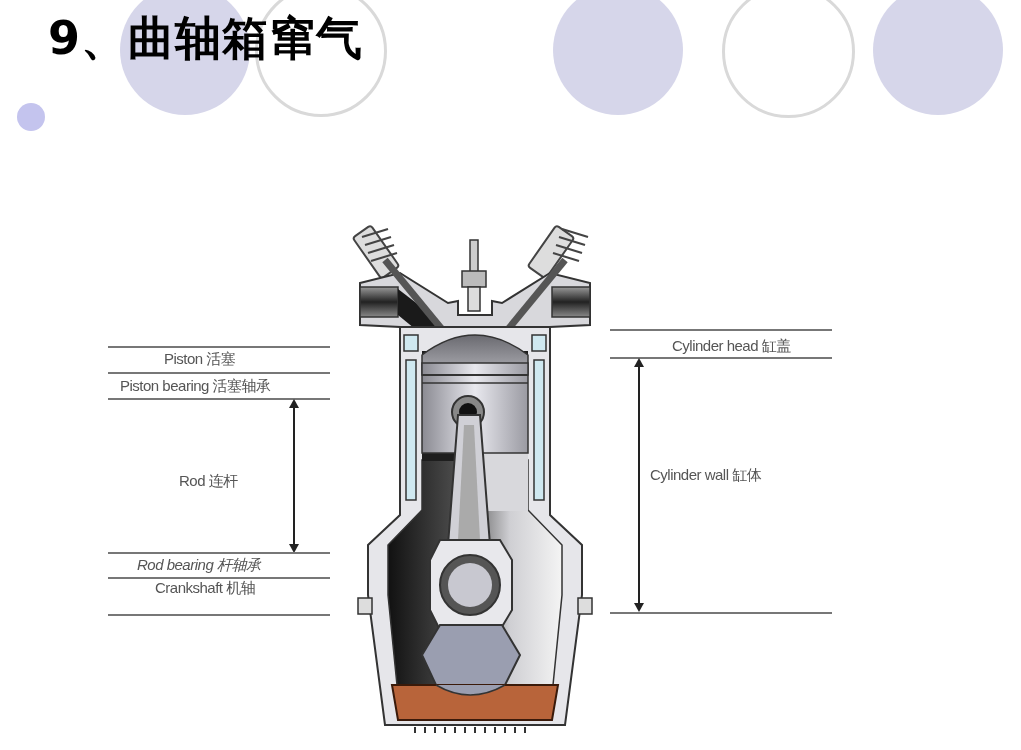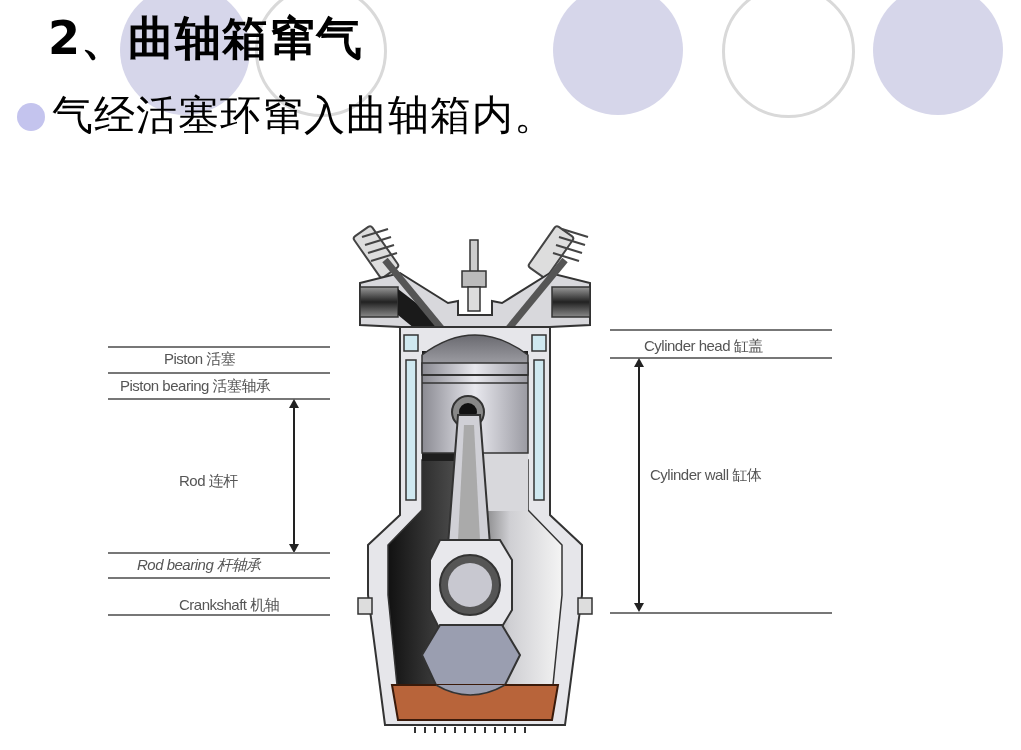--- a/index.html
+++ b/index.html
@@ -44,46 +44,45 @@
 </style>
 </head>
 <body>
 
 <div class="deco-circle filled" style="left:120px; top:-15px; width:130px; height:130px;"></div>
 <div class="deco-circle outline" style="left:255px; top:-15px; width:132px; height:132px;"></div>
 <div class="deco-circle filled" style="left:553px; top:-15px; width:130px; height:130px;"></div>
 <div class="deco-circle outline" style="left:722px; top:-15px; width:133px; height:133px;"></div>
 <div class="deco-circle filled" style="left:873px; top:-15px; width:130px; height:130px;"></div>
 
-<div class="title">2、曲轴箱窜气</div>
+<div class="title">9、曲轴箱窜气</div>
 
 <div class="bullet-dot"></div>
 <div class="body-text">
-  <div>气经活塞环窜入曲轴箱内。</div>
 </div>
 
 <div class="diagram">
 
   <div class="label-line" style="left:8px; top:131px; width:222px;"></div>
   <div class="label" style="left:64px; top:135px;">Piston 活塞</div>
   <div class="label-line" style="left:8px; top:157px; width:222px;"></div>
   <div class="label" style="left:20px; top:162px;">Piston bearing 活塞轴承</div>
   <div class="label-line" style="left:8px; top:183px; width:222px;"></div>
 
   <div class="arrow-v up down" style="left:193px; top:186px; height:150px;"></div>
   <div class="label" style="left:79px; top:257px;">Rod 连杆</div>
 
   <div class="label-line" style="left:8px; top:337px; width:222px;"></div>
   <div class="label" style="left:37px; top:341px;font-style:italic;">Rod bearing 杆轴承</div>
   <div class="label-line" style="left:8px; top:362px; width:222px;"></div>
-  <div class="label" style="left:55px; top:381px;margin-left:24px;">Crankshaft 机轴</div>
+  <div class="label" style="left:55px; top:364px;">Crankshaft 机轴</div>
   <div class="label-line" style="left:8px; top:399px; width:222px;"></div>
 
   <div class="label-line" style="left:510px; top:114px; width:222px;"></div>
-  <div class="label" style="left:544px; top:122px;">Cylinder head 缸盖</div>
+  <div class="label" style="left:572px; top:122px;">Cylinder head 缸盖</div>
   <div class="label-line" style="left:510px; top:142px; width:222px;"></div>
   <div class="arrow-v up down" style="left:538px; top:145px; height:250px;"></div>
   <div class="label" style="left:550px; top:251px;">Cylinder wall 缸体</div>
   <div class="label-line" style="left:510px; top:397px; width:222px;"></div>
 
   <svg style="position:absolute; left:240px; top:0;" width="270" height="535" viewBox="0 0 270 535">
     <defs>
       <linearGradient id="pistonGrad" x1="0" x2="1" y1="0" y2="0">
         <stop offset="0" stop-color="#8a8a92"></stop>
         <stop offset="0.5" stop-color="#e8e8ee"></stop>

